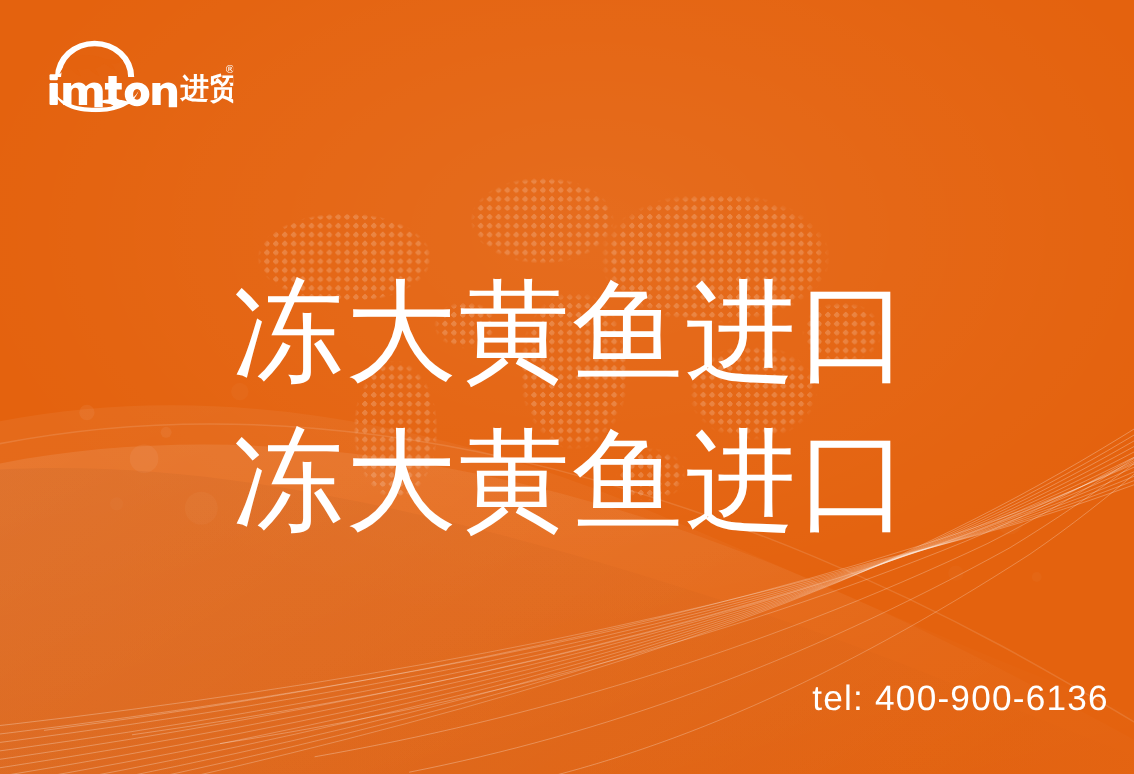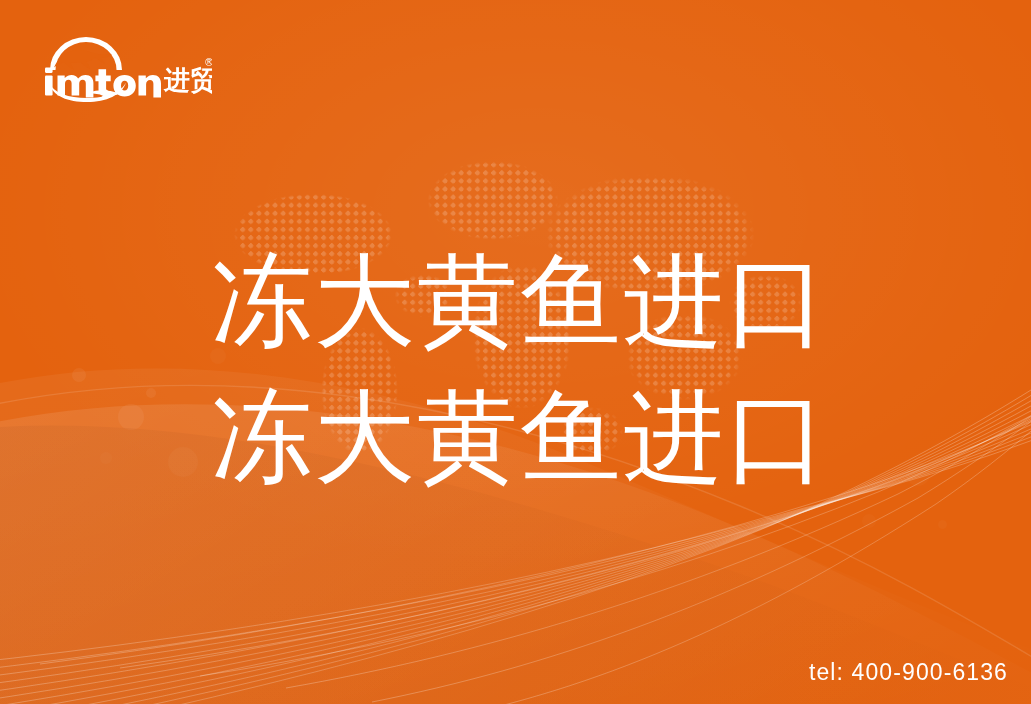--- a/index.html
+++ b/index.html
@@ -96,23 +96,23 @@
     font-weight: 400;
     white-space: nowrap;
     font-family: "DejaVu Sans", "Liberation Sans", sans-serif;
   }
   #headline .hl-line { display: block; }
 
   
   #tel {
     position: absolute;
     right: 23px;
-    bottom: 18px;
+    bottom: 51px;
     color: #ffffff;
-    font-size: 23px;
+    font-size: 32px;
     letter-spacing: 1.1px;
     font-weight: 400;
     white-space: nowrap;
   }
 </style>
 </head>
 <body>
 
 <div id="banner">
 

